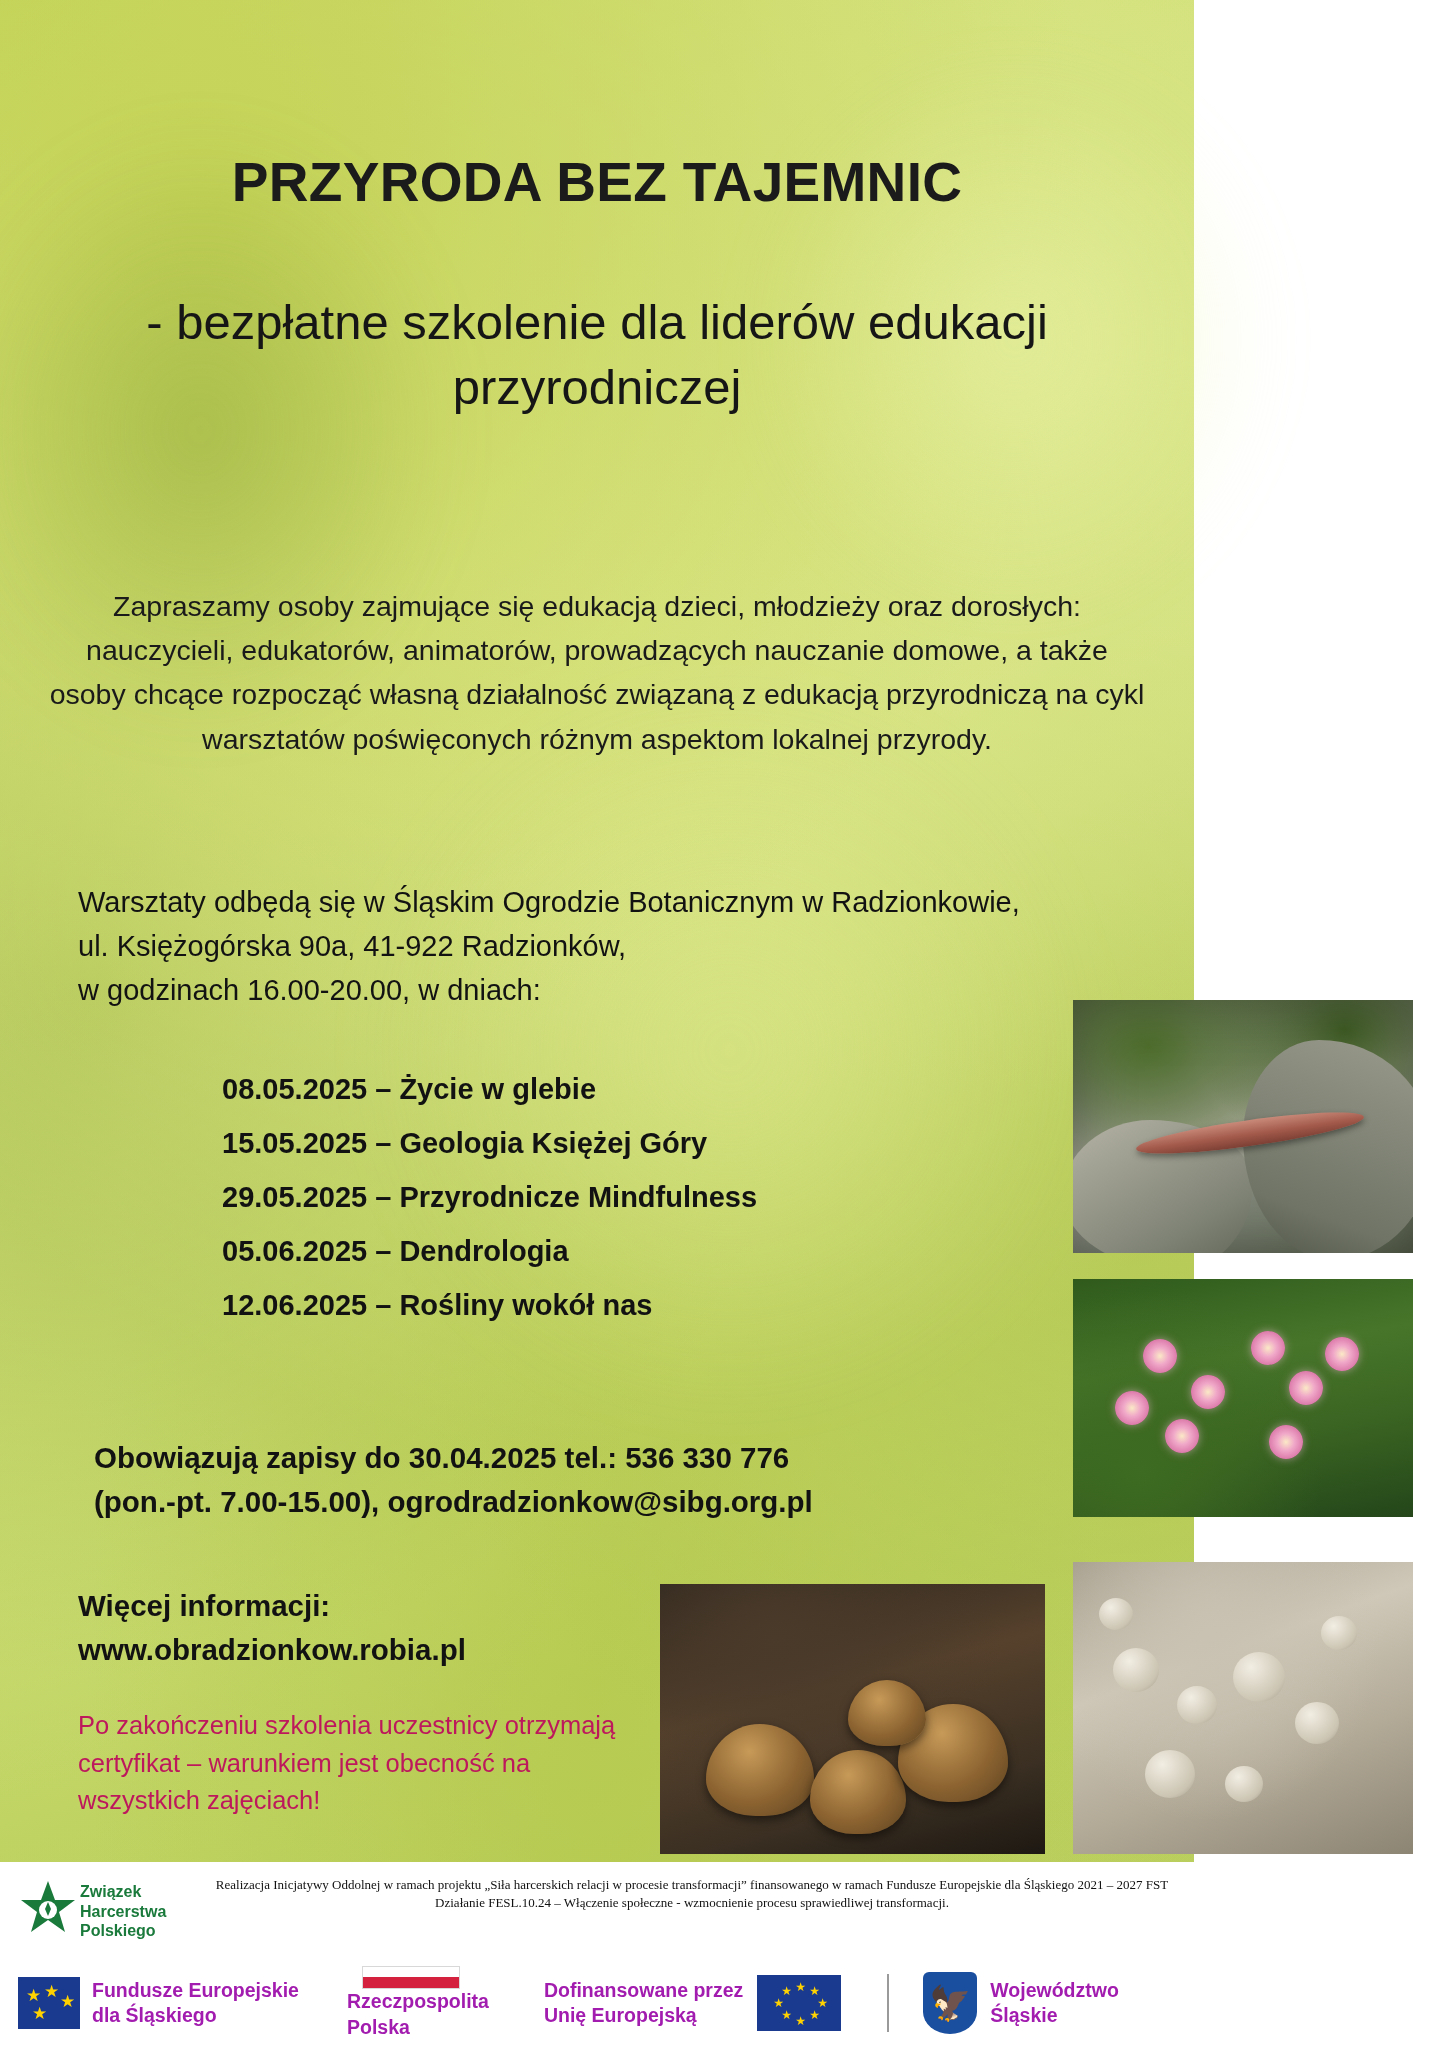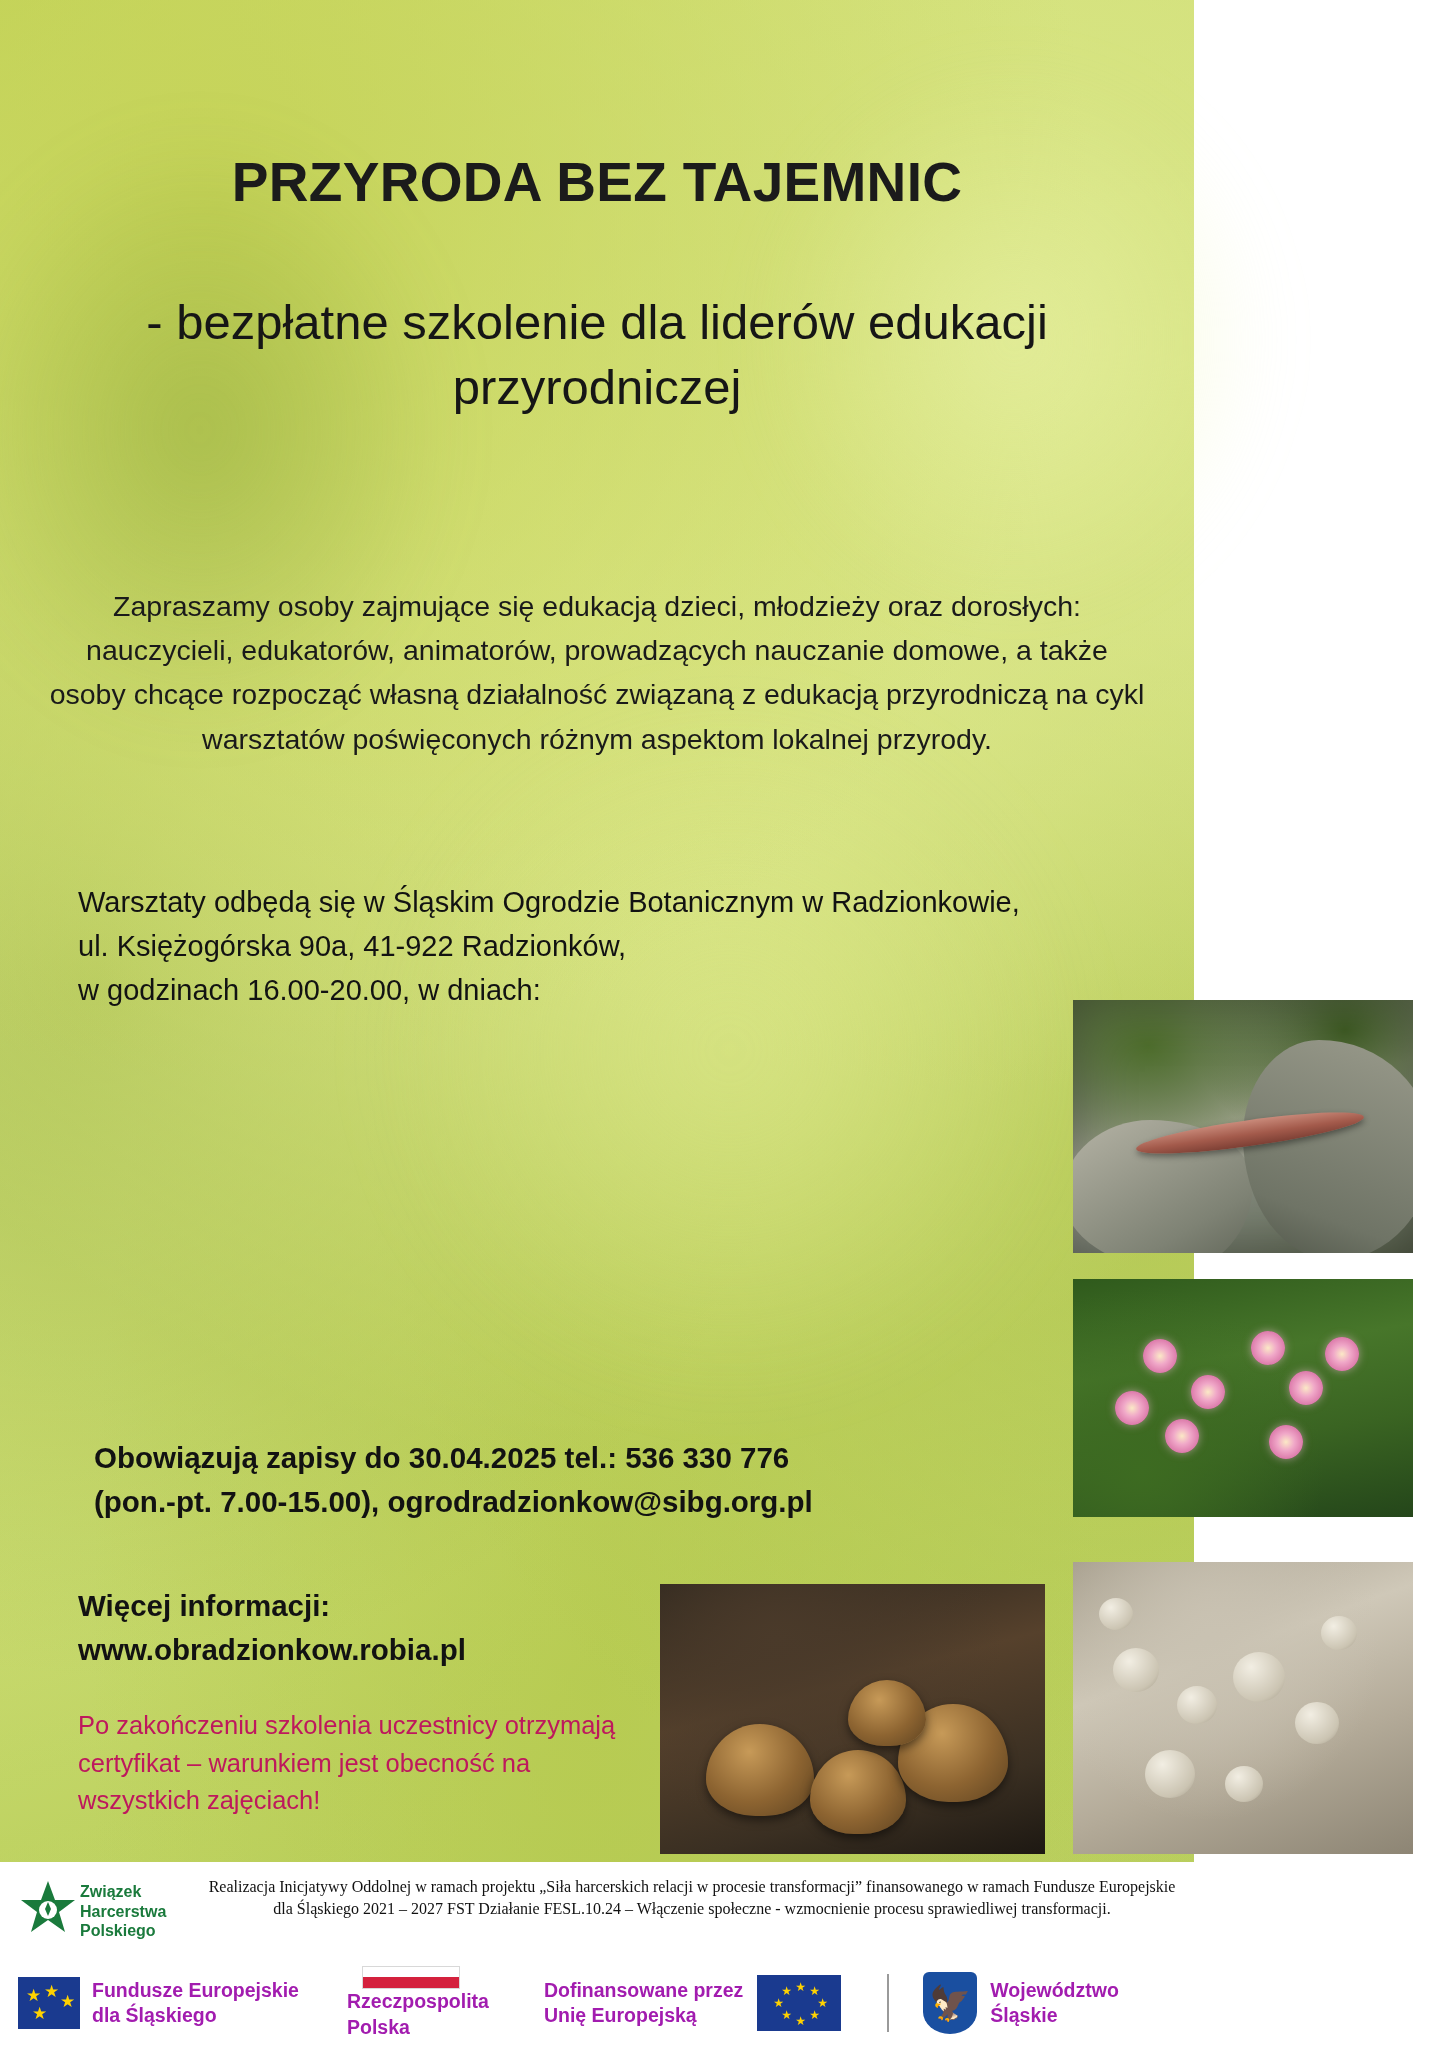--- a/index.html
+++ b/index.html
@@ -254,21 +254,21 @@
     left: 62px; top: 8px;
     font-size: 16px;
     font-weight: bold;
     color: #1a7a3c;
     line-height: 1.22;
   }
   .footer-note {
     position: absolute;
     left: 200px; right: 10px; top: 14px;
     font-family: "Liberation Serif", serif;
-    font-size: 16px;
+    font-size: 13px;
     color: #111;
     text-align: center;
     line-height: 1.35;
   }
   .footer-logos {
     position: absolute;
     left: 0; right: 0; bottom: 0;
     height: 90px;
     display: flex;
     align-items: center;
@@ -353,20 +353,27 @@
     <div class="title-sub">- bezpłatne szkolenie dla liderów edukacji przyrodniczej</div>
 
     <div class="intro">Zapraszamy osoby zajmujące się edukacją dzieci, młodzieży oraz dorosłych: nauczycieli, edukatorów, animatorów, prowadzących nauczanie domowe, a także osoby chcące rozpocząć własną działalność związaną z edukacją przyrodniczą na cykl warsztatów poświęconych różnym aspektom lokalnej przyrody.</div>
 
     <div class="venue">
       <div>Warsztaty odbędą się w Śląskim Ogrodzie Botanicznym w Radzionkowie,</div>
       <div>ul. Księżogórska 90a, 41-922 Radzionków,</div>
       <div>w godzinach 16.00-20.00, w dniach:</div>
     </div>
 
+    <div class="dates">
+      <div class="date-row">08.05.2025 – Życie w glebie</div>
+      <div class="date-row">15.05.2025 – Geologia Księżej Góry</div>
+      <div class="date-row">29.05.2025 – Przyrodnicze Mindfulness</div>
+      <div class="date-row">05.06.2025 – Dendrologia</div>
+      <div class="date-row">12.06.2025 – Rośliny wokół nas</div>
+    </div>
 
     <div class="registration">
       <div>Obowiązują zapisy do 30.04.2025 tel.: 536 330 776</div>
       <div class="line2">(pon.-pt. 7.00-15.00), ogrodradzionkow@sibg.org.pl</div>
     </div>
 
     <div class="moreinfo">
       <div>Więcej informacji:</div>
       <div>www.obradzionkow.robia.pl</div>
     </div>

